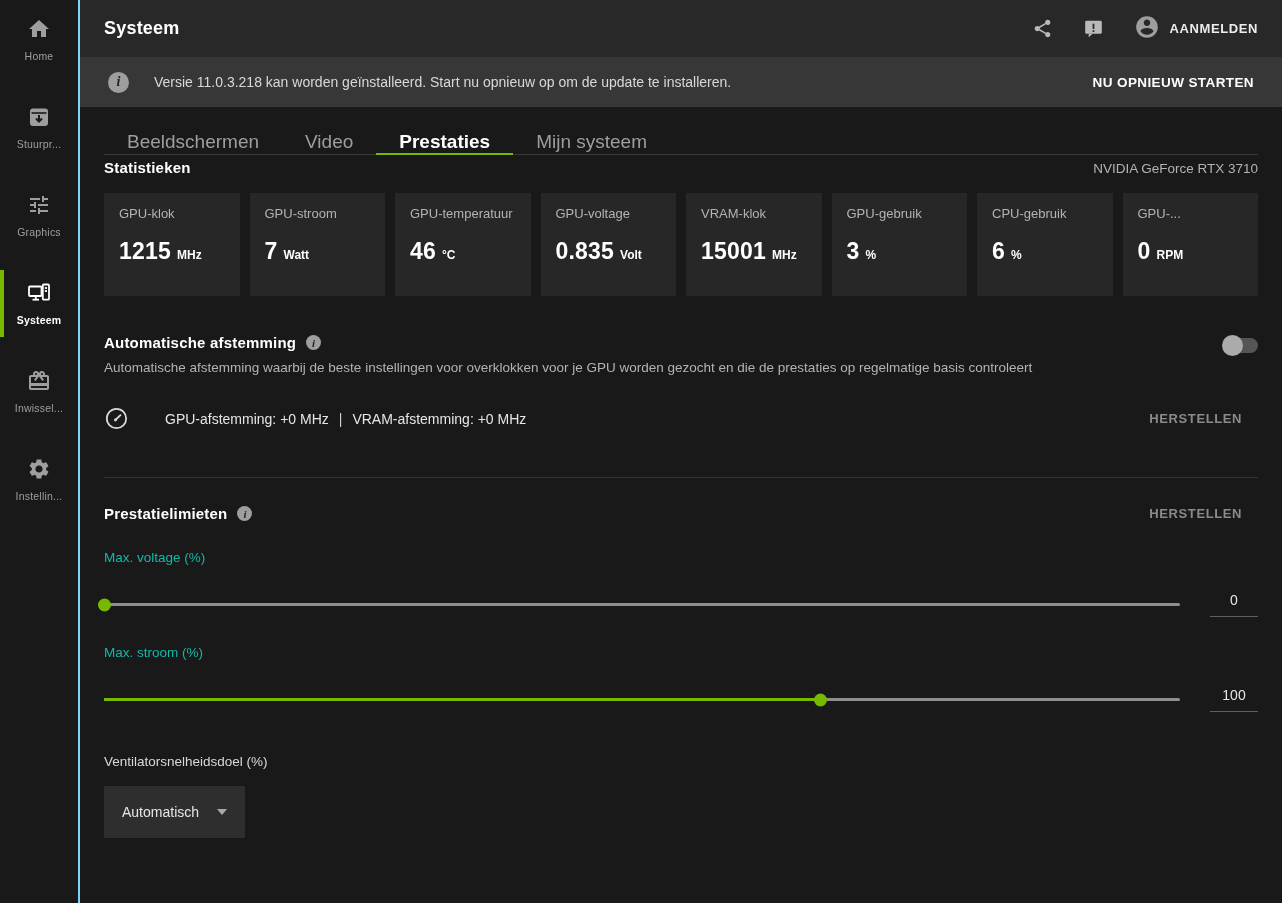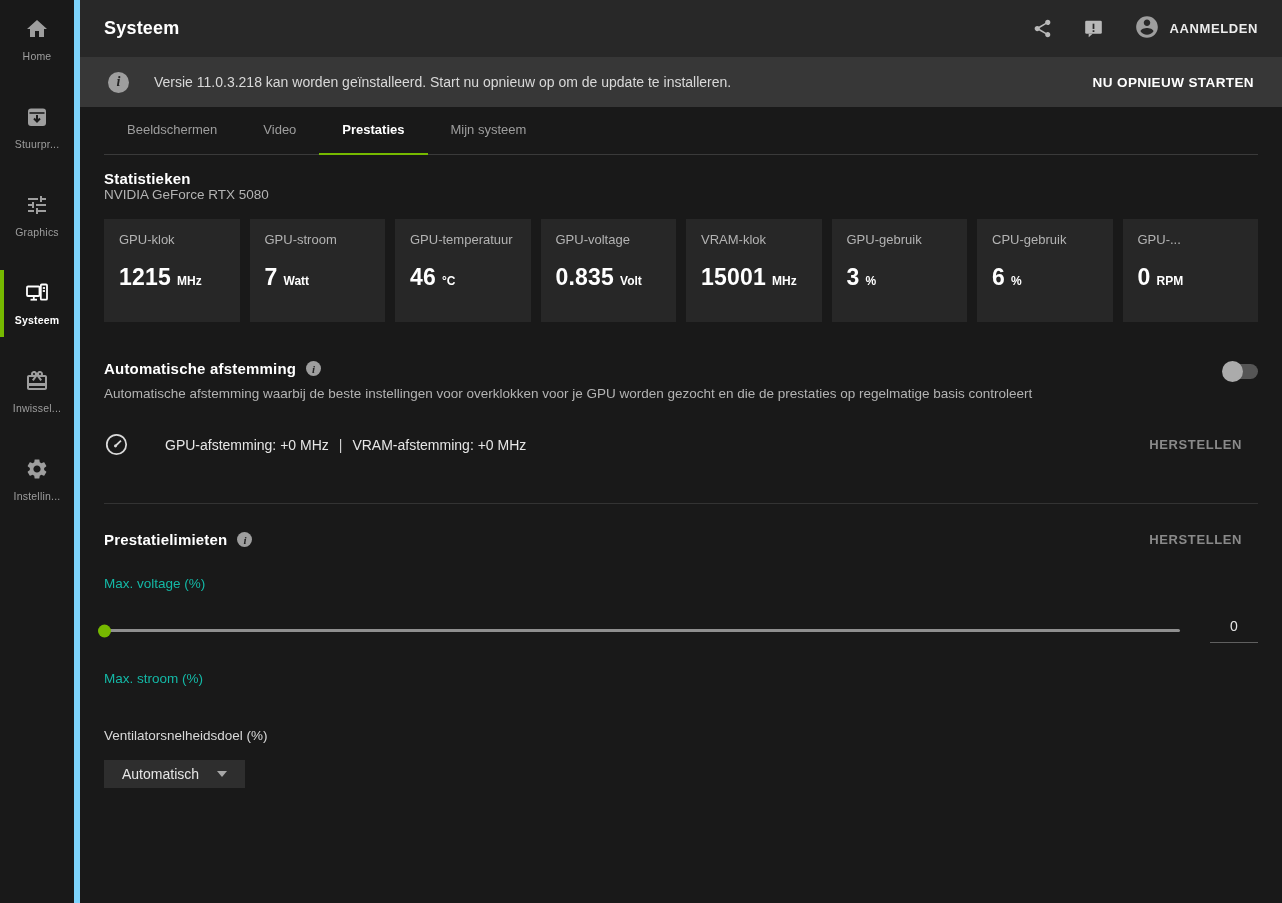--- a/index.html
+++ b/index.html
@@ -1,21 +1,21 @@
 <!DOCTYPE html>
 <html><head>
 <meta charset="utf-8">
 <style>
   * { margin:0; padding:0; box-sizing:border-box; }
   html,body { width:1282px; height:903px; overflow:hidden; background:#191919;
               font-family:"Liberation Sans","DejaVu Sans",sans-serif; }
   .app { display:flex; width:100%; height:100%; }
 
   
-  .sidebar { width:80px; flex:0 0 80px; background:#191919; border-right:6px solid #7dd3fc;
+  .sidebar { width:80px; flex:0 0 80px; background:#191919; border-right:2px solid #7dd3fc;
              display:flex; flex-direction:column; align-items:stretch; padding-top:6px; }
   .side-item { position:relative; display:flex; flex-direction:column; align-items:center;
                gap:5px; padding:11px 2px; margin-bottom:21px; color:#9e9e9e; cursor:pointer; }
   .side-item .lbl { font-size:10.5px; letter-spacing:.2px; max-width:74px; overflow:hidden;
                     white-space:nowrap; }
   .side-item svg { width:24px; height:24px; }
   .side-item.active { color:#ffffff; }
   .side-item.active .lbl { font-weight:bold; }
   .side-item.active::before { content:""; position:absolute; left:0; top:0; bottom:0;
                               width:4px; background:#76b900; }
@@ -42,28 +42,28 @@
   .info-badge.big { width:21px; height:21px; font-size:14px; }
   .info-badge.small { width:15px; height:15px; font-size:11px; }
   .notif-msg { color:#d9d9d9; font-size:14px; margin-left:25px; }
   .notif-action { margin-left:auto; color:#ffffff; font-size:13.5px; font-weight:bold;
                   letter-spacing:.4px; cursor:pointer; }
 
   
   .content { flex:1; padding:0 24px; overflow:hidden; }
 
   .tabbar { display:flex; border-bottom:1px solid #3a3a3a; }
-  .tab { padding:0 23px; line-height:46px; height:47px; font-size:13px; color:#9e9e9e;
+  .tab { padding:12px 23px; line-height:46px; height:47px; font-size:19px; color:#9e9e9e;
          cursor:pointer; position:relative; }
   .tab.active { color:#fff; font-weight:bold; }
   .tab.active::after { content:""; position:absolute; left:0; right:0; bottom:-1px;
                        height:2px; background:#76b900; }
 
-  .stats-head { display:flex; align-items:flex-start; justify-content:space-between;
-                margin-top:15px;flex-direction:column; }
+  .stats-head { display:flex; align-items:flex-end; justify-content:space-between;
+                margin-top:4px; }
   .sec-title { color:#fff; font-size:15px; font-weight:bold; letter-spacing:.2px; }
   .gpu-name { color:#b3b3b3; font-size:13.5px; }
 
   .cards { display:grid; grid-template-columns:repeat(8,1fr); gap:10px; margin-top:17px; }
   .card { background:#272727; height:103px; padding:13px 15px; cursor:default; }
   .card .clabel { color:#b3b3b3; font-size:13px; white-space:nowrap; overflow:hidden; }
   .card .cval { margin-top:17px; display:flex; align-items:baseline; gap:6px; }
   .card .num { color:#fff; font-size:23px; font-weight:bold; letter-spacing:.2px; }
   .card .unit { color:#fff; font-size:12px; font-weight:bold; }
 
@@ -95,21 +95,21 @@
                   cursor:pointer; }
   .slider-fill { position:absolute; left:0; top:0; height:100%; background:#76b900; }
   .slider-knob { position:absolute; right:-7px; top:50%; transform:translateY(-50%);
                  width:13px; height:13px; border-radius:50%; background:#76b900; cursor:grab; }
   .slider-value { width:48px; margin-left:30px; text-align:center; color:#e6e6e6;
                   font-size:14px; padding-bottom:8px; border-bottom:1px solid #5f5f5f;
                   cursor:text; }
 
   .fan-label { color:#d9d9d9; font-size:13.5px; margin-top:42px; }
   .dropdown { margin-top:17px; display:inline-flex; align-items:center;
-              background:#2e2e2e; min-width:141px; height:28px; padding:0 18px;
+              background:#2e2e2e; min-width:141px; height:52px; padding:0 18px;
               color:#e6e6e6; font-size:14px; cursor:pointer; justify-content:space-between; }
   .caret { width:0; height:0; border-left:5.5px solid transparent;
            border-right:5.5px solid transparent; border-top:6.5px solid #a8a8a8;
            margin-left:16px; }
 </style>
 </head>
 <body>
 
 <div class="app">
 
@@ -213,21 +213,21 @@
       <nav class="tabbar">
         <div class="tab">Beeldschermen</div>
         <div class="tab">Video</div>
         <div class="tab active">Prestaties</div>
         <div class="tab">Mijn systeem</div>
       </nav>
 
       
       <div class="stats-head">
         <span class="sec-title">Statistieken</span>
-        <span class="gpu-name">NVIDIA GeForce RTX 5080</span>
+        <span class="gpu-name">NVIDIA GeForce RTX 3710</span>
       </div>
 
       <div class="cards">
         <div class="card">
           <div class="clabel">GPU-klok</div>
           <div class="cval">
               <span class="num">1215</span>
               <span class="unit">MHz</span>
             </div>
         </div>
@@ -325,20 +325,28 @@
       <div class="slider-row">
         <div class="slider-track">
           <div class="slider-fill" style="width: 0%;">
             <div class="slider-knob"></div>
           </div>
         </div>
         <div class="slider-value">0</div>
       </div>
 
       <div class="slider-label">Max. stroom (%)</div>
+      <div class="slider-row">
+        <div class="slider-track">
+          <div class="slider-fill" style="width: 66.5%;">
+            <div class="slider-knob"></div>
+          </div>
+        </div>
+        <div class="slider-value">100</div>
+      </div>
 
       <div class="fan-label">Ventilatorsnelheidsdoel (%)</div>
       <div class="dropdown">
         <span>Automatisch</span>
         <span class="caret"></span>
       </div>
 
     </div>
   </div>
 </div>

